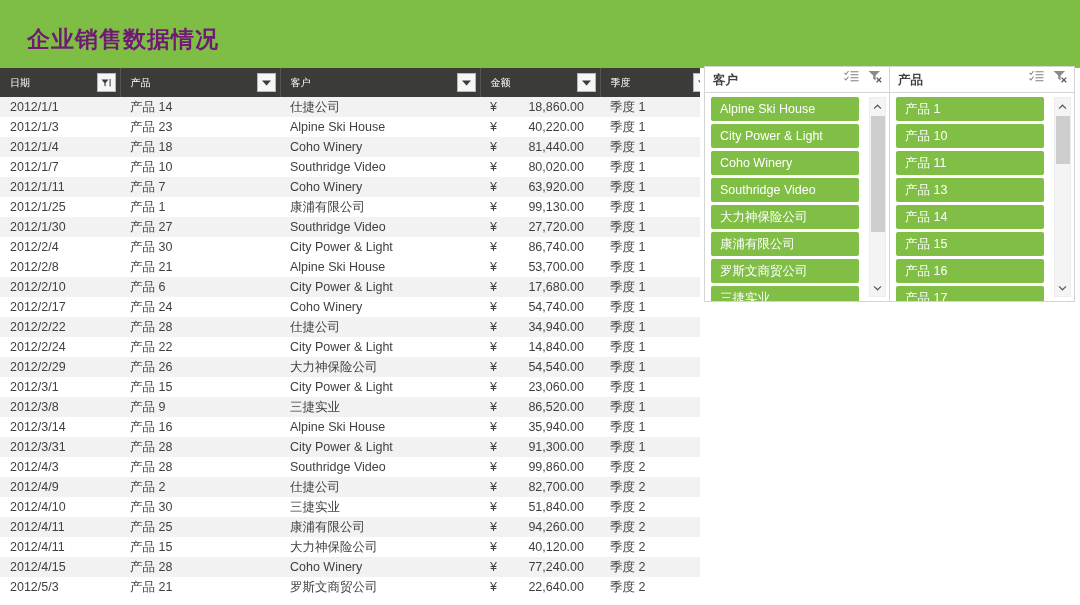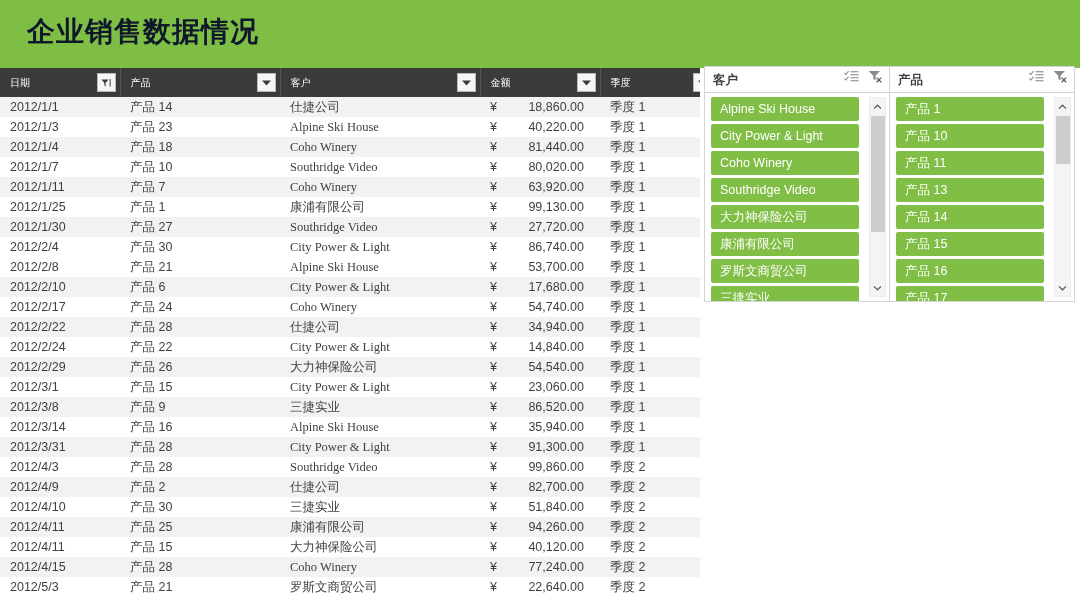--- a/index.html
+++ b/index.html
@@ -22,24 +22,24 @@
     left: 0;
     top: 0;
     width: 1080px;
     height: 68px;
     background: #7FBE44;
     box-sizing: border-box;
   }
   #title-text {
     position: absolute;
     left: 27px;
-    top: 13px;
-    font-size: 28px;
+    top: 24px;
+    font-size: 23px;
     font-weight: bold;
-    color: #0f172a;
+    color: #701a75;
     letter-spacing: 1px;
     white-space: nowrap;
   }
 
   
   #table-wrap {
     position: absolute;
     left: 0;
     top: 68px;
     width: 700px;
@@ -92,21 +92,21 @@
     white-space: nowrap;
     overflow: hidden;
     vertical-align: middle;
     box-sizing: border-box;
   }
   table.grid tbody tr.odd  td { background: #F2F2F2; }
   table.grid tbody tr.even td { background: #FFFFFF; }
 
   td.c-date    { width: 120px; }
   td.c-prod    { width: 160px; }
-  td.c-cust    { width: 200px; font-family: Liberation Serif, serif; }
+  td.c-cust    { width: 200px; }
   td.c-amt     { width: 120px; padding: 0; position: relative; }
   td.c-qtr     { width: 100px; }
 
   th.h-date { width: 120px; }
   th.h-prod { width: 160px; }
   th.h-cust { width: 200px; }
   th.h-amt  { width: 120px; margin-top: 36px; }
   th.h-qtr  { width: 116px; }
 
   .amt-sym {

